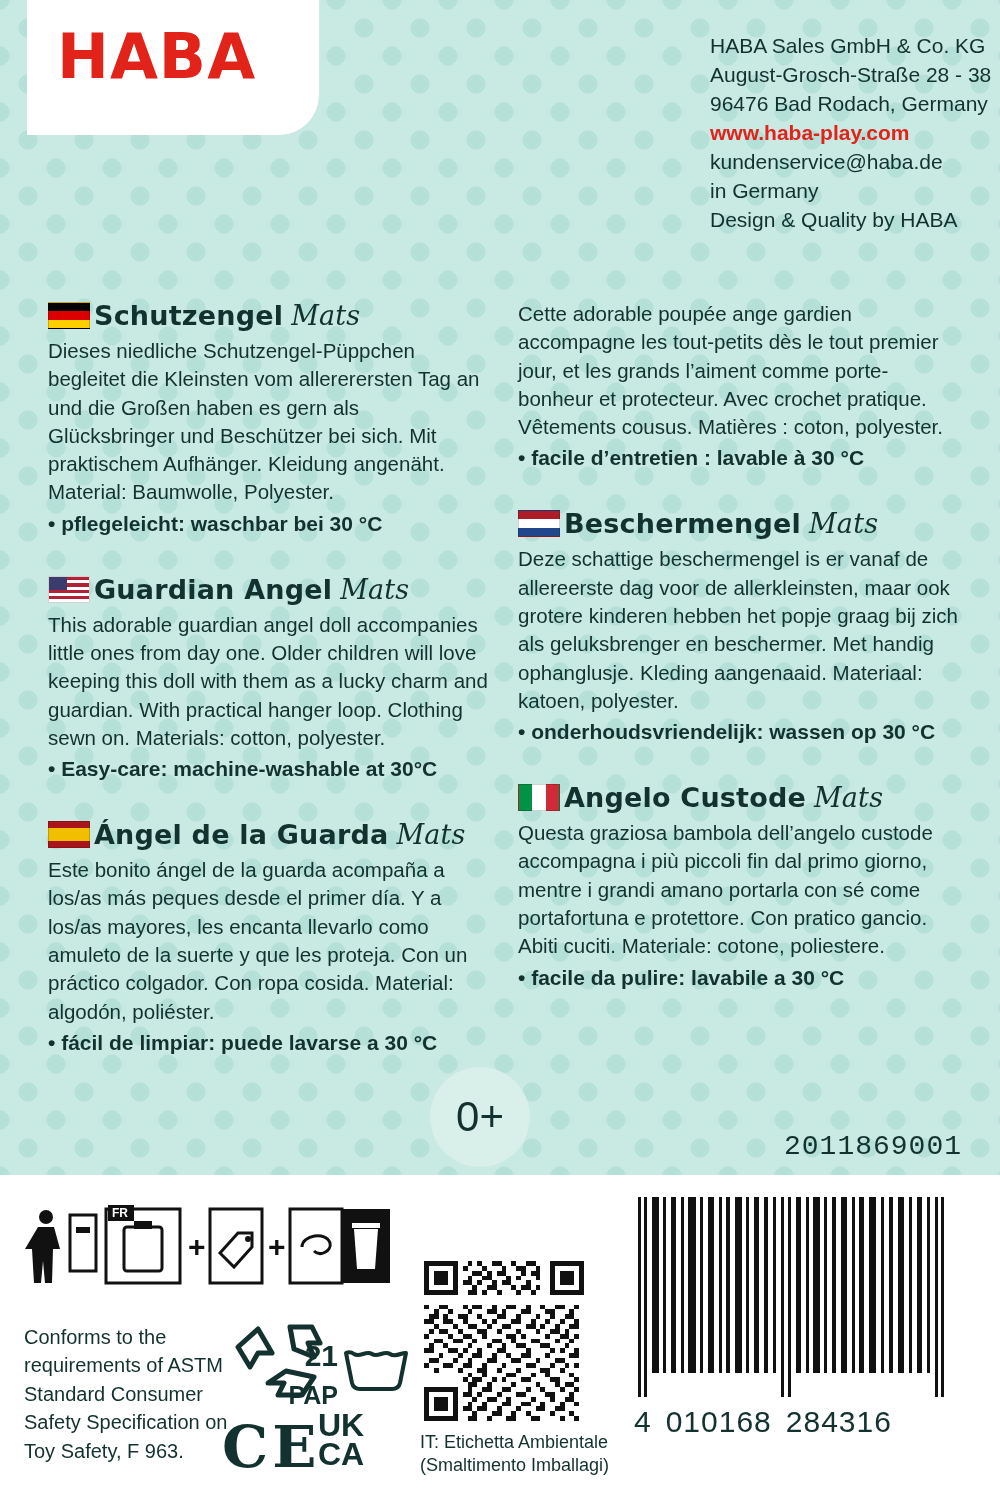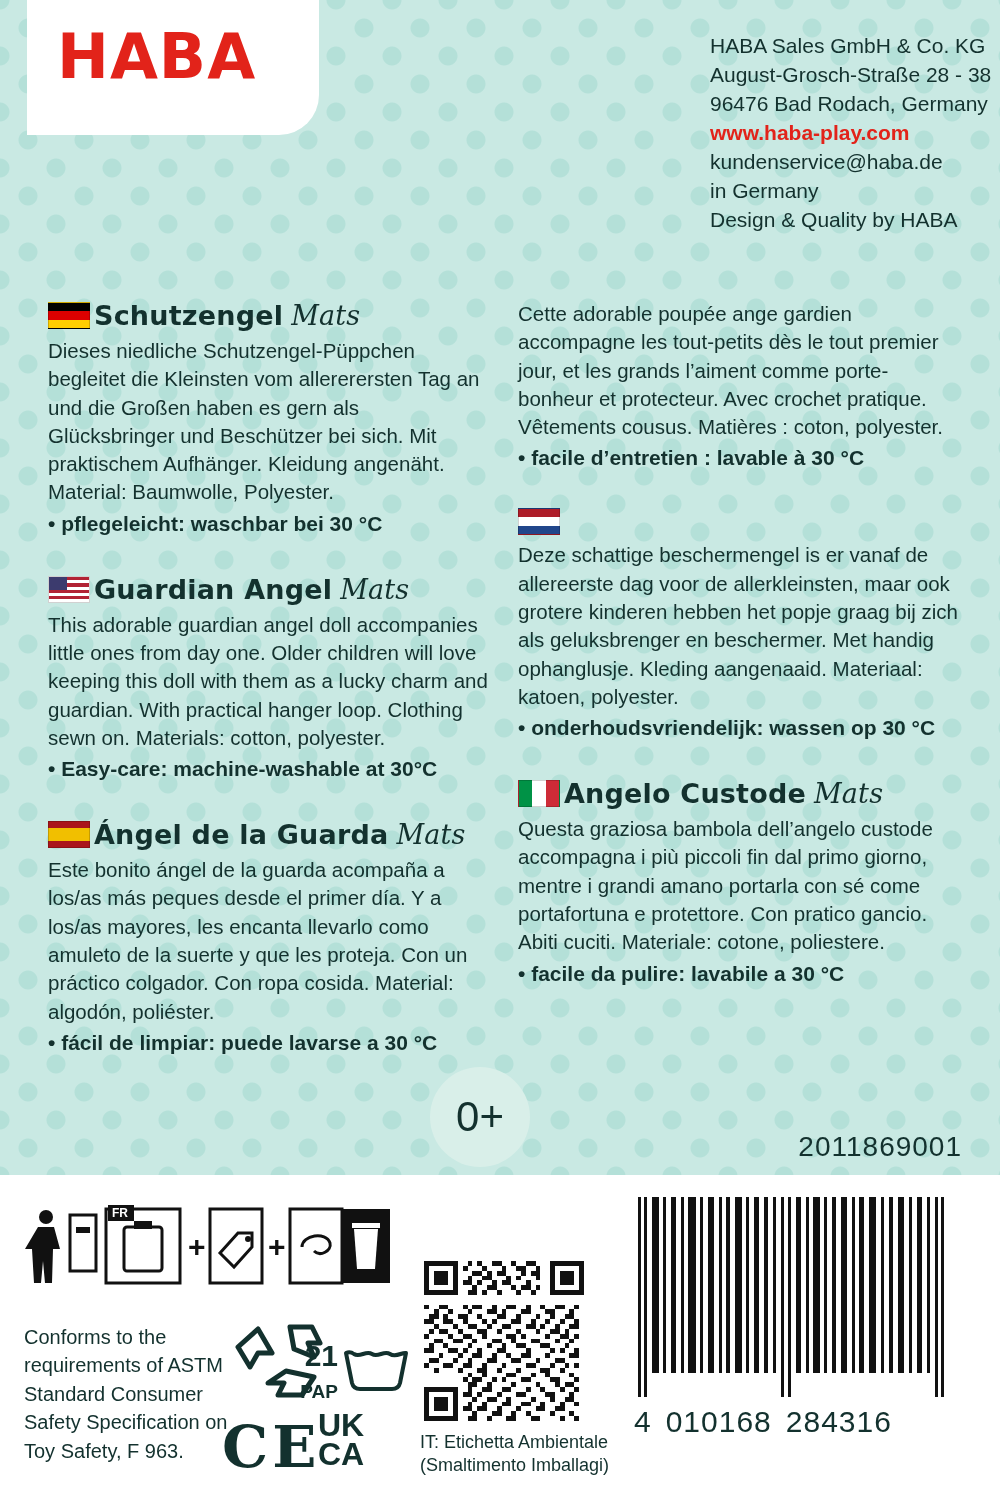--- a/index.html
+++ b/index.html
@@ -138,21 +138,21 @@
     left: 0;
     bottom: 0;
     width: 1000px;
     height: 325px;
     background: #ffffff;
   }
   .art-number {
     position: absolute;
     right: 38px;
     top: -44px;
-    font-family: Liberation Sans, sans-serif;
+    font-family: Liberation Mono, monospace;
     font-size: 28px;
     color: #13312e;
     letter-spacing: 1px;
   }
   
   .recycle-strip {
     position: absolute;
     left: 24px;
     top: 28px;
     width: 366px;
@@ -179,21 +179,21 @@
     position: absolute;
     left: 0; right: 0; top: 24px;
     font-size: 30px;
     font-weight: bold;
     color: #13312e;
     font-family: "Liberation Sans", sans-serif;
   }
   .pap-label {
     position: absolute;
     left: 0; right: 0; top: 66px;
-    font-size: 19px;
+    font-size: 25px;
     font-weight: bold;
     color: #13312e;
     font-family: "Liberation Sans", sans-serif;
   }
   .wash-icon {
     position: absolute;
     left: 340px;
     top: 160px;
   }
   .ce-mark {
@@ -326,20 +326,21 @@
     <div class="lang-col col-right">
 
       <div class="block">
         <div class="body-text">Cette adorable poupée ange gardien accompagne les tout-petits dès le tout premier jour, et les grands l’aiment comme porte-bonheur et protecteur. Avec crochet pratique. Vêtements cousus. Matières : coton, polyester.</div>
         <div class="bullet">• facile d’entretien : lavable à 30 °C</div>
       </div>
 
       <div class="block" style="margin-top:38px">
         <div class="block-head">
           <span class="flag flag-nl"></span>
+          <span class="title"><span>Beschermengel</span><span class="mats">Mats</span></span>
         </div>
         <div class="body-text">Deze schattige beschermengel is er vanaf de allereerste dag voor de allerkleinsten, maar ook grotere kinderen hebben het popje graag bij zich als geluksbrenger en beschermer. Met handig ophanglusje. Kleding aangenaaid. Materiaal: katoen, polyester.</div>
         <div class="bullet">• onderhoudsvriendelijk: wassen op 30 °C</div>
       </div>
 
       <div class="block" style="margin-top:38px">
         <div class="block-head">
           <span class="flag flag-it"></span>
           <span class="title"><span>Angelo Custode</span><span class="mats">Mats</span></span>
         </div>

